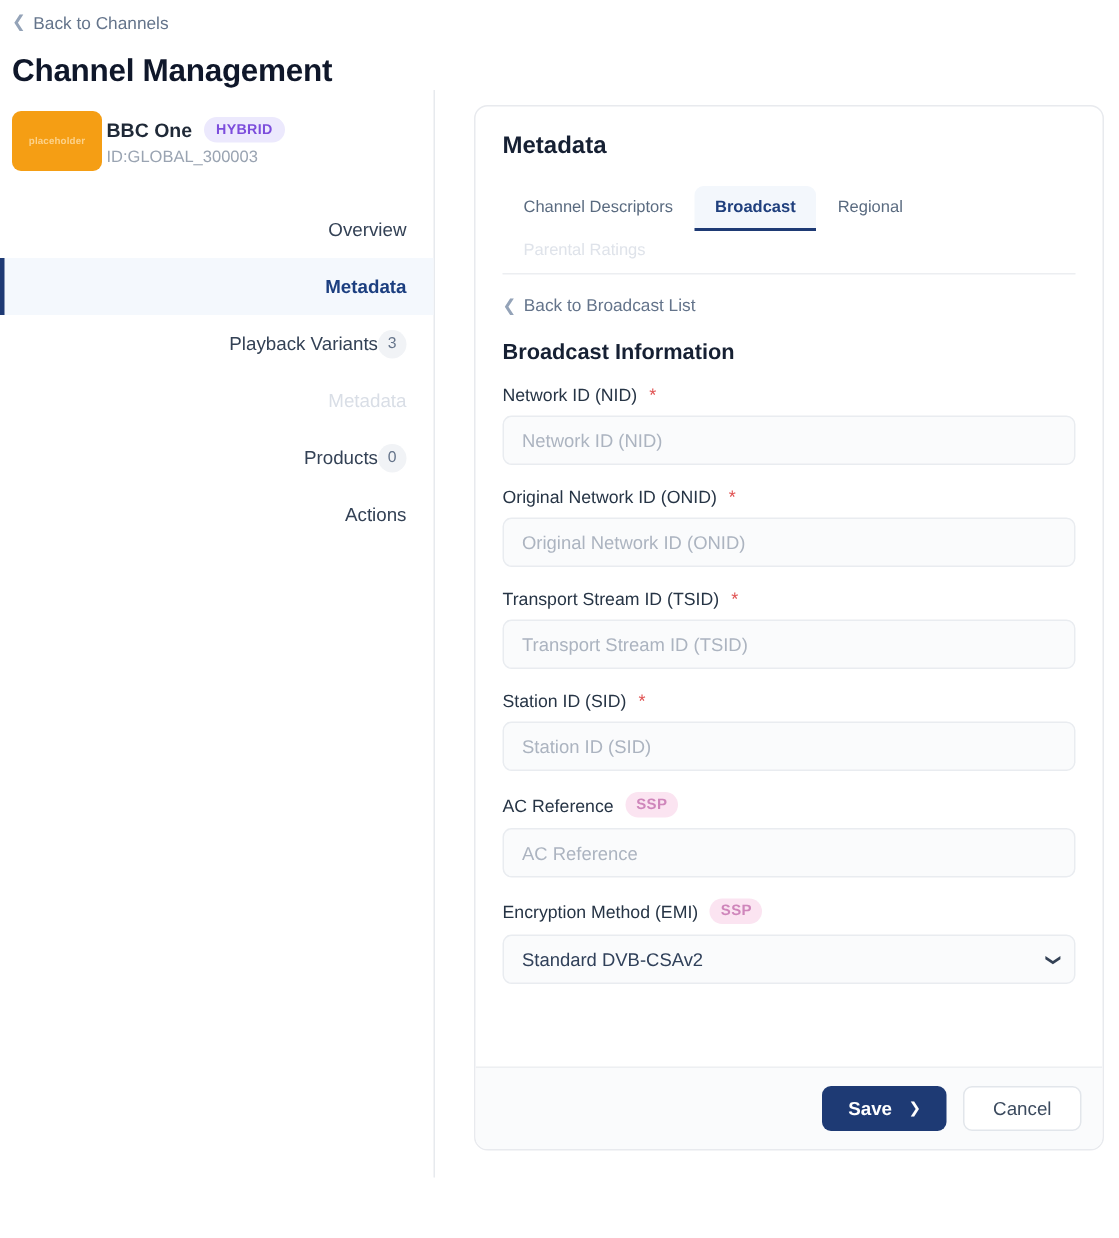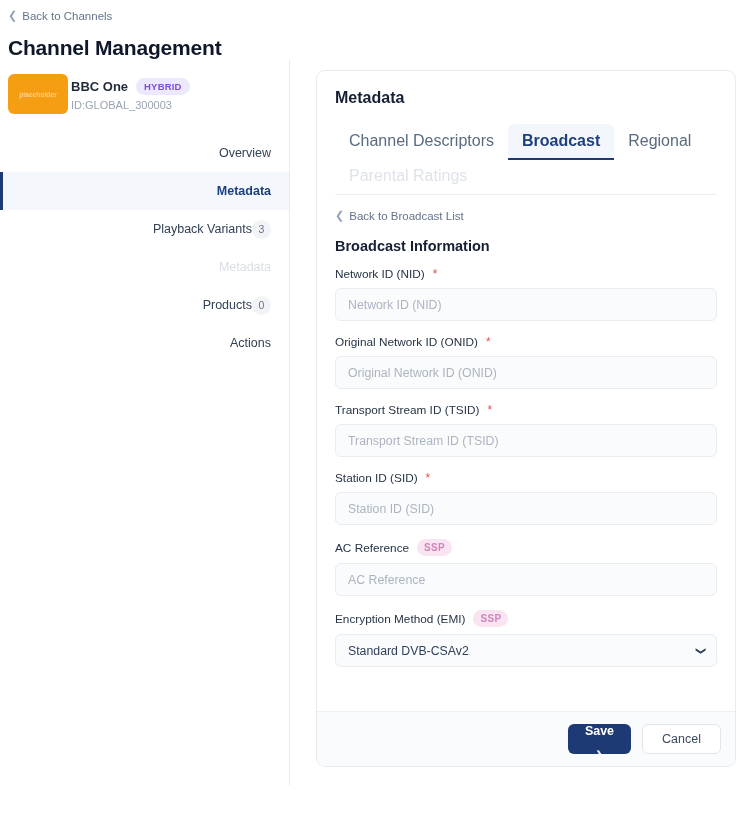--- a/index.html
+++ b/index.html
@@ -169,21 +169,21 @@
   }
 
   .tabs {
     display: flex;
     flex-wrap: wrap;
     border-bottom: 1px solid #eceef1;
     padding-bottom: 0;
     row-gap: 0;
   }
   .tab {
-    font-size: 16px;
+    font-size: 11px;
     color: #5a6b80;
     padding: 8px 14px 9px 14px;
     cursor: pointer;
     border-radius: 6px 6px 0 0;
     position: relative;
     white-space: nowrap;
     text-align: center;
   }
   .tab.active {
     background: #f3f7fc;
@@ -300,21 +300,20 @@
     border-radius: 6px;
     height: 30px;
     padding: 0 17px;
     font-size: 12.5px;
     font-weight: bold;
     display: inline-flex;
     align-items: center;
     gap: 11px;
     cursor: pointer;
     font-family: "Liberation Sans", sans-serif;
-    flex-direction: column;
   }
   .btn-save .arr { font-size: 10px; font-weight: normal; }
   .btn-cancel {
     background: #ffffff;
     color: #3b4a5e;
     border: 1px solid #e2e6eb;
     border-radius: 6px;
     height: 30px;
     padding: 0 19px;
     font-size: 12.5px;

